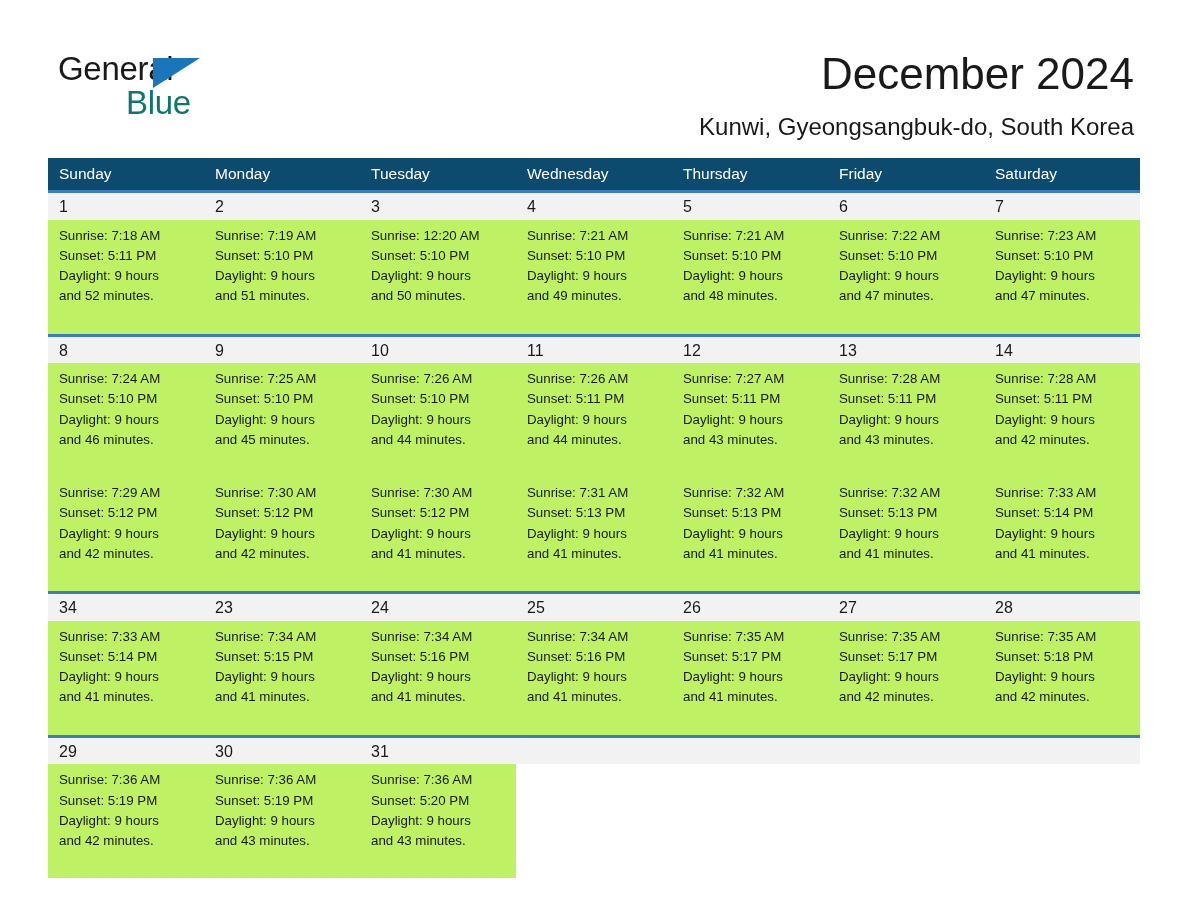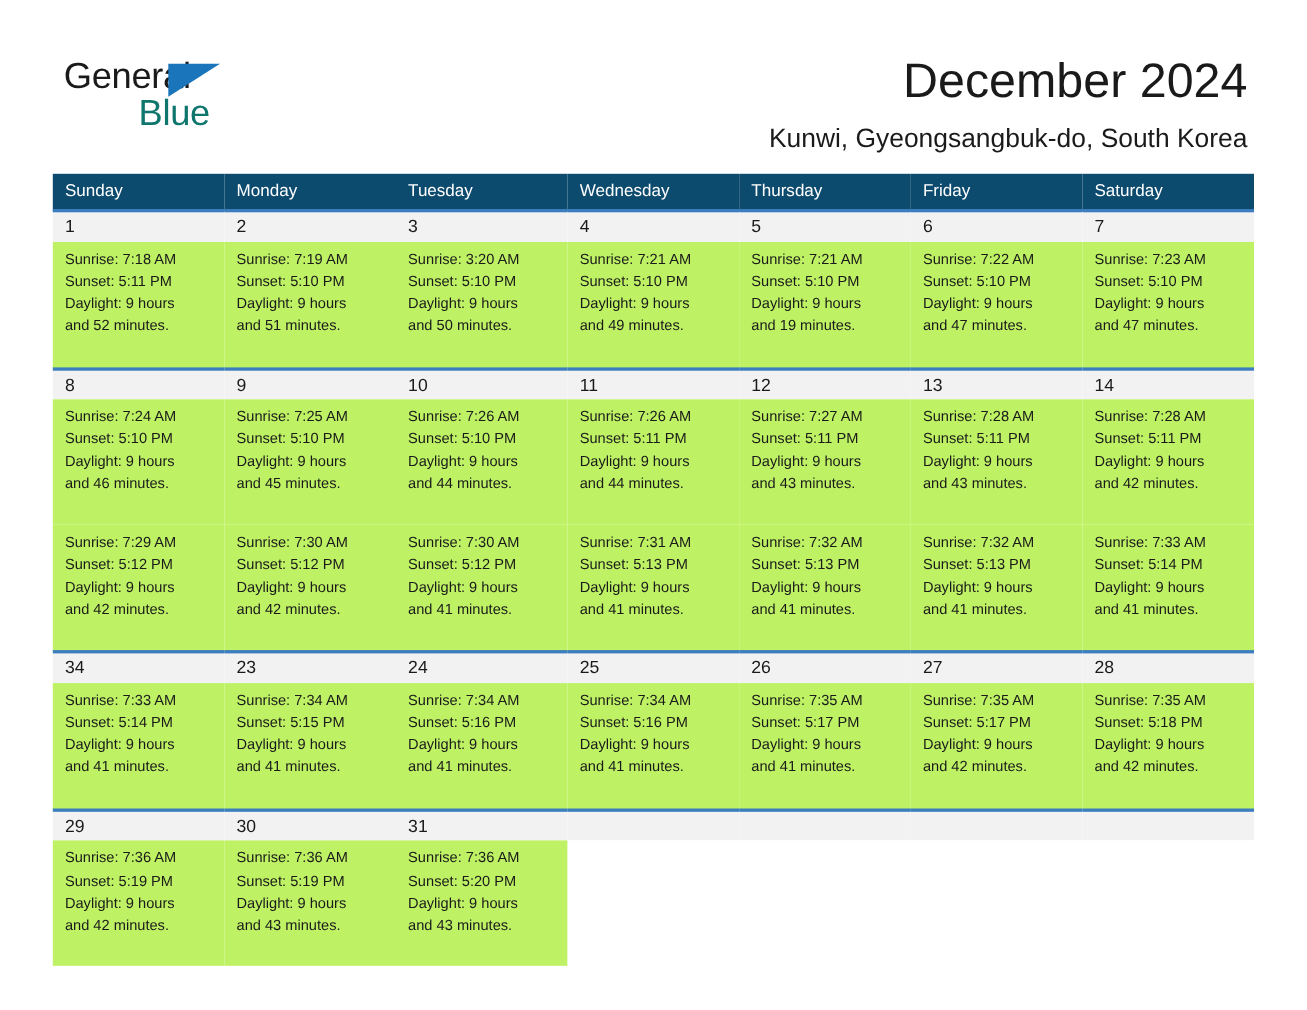--- a/index.html
+++ b/index.html
@@ -195,36 +195,36 @@
             <span class="info-line">Daylight: 9 hours</span>
             <span class="info-line">and 52 minutes.</span>
           </td>
           <td>
             <span class="info-line">Sunrise: 7:19 AM</span>
             <span class="info-line">Sunset: 5:10 PM</span>
             <span class="info-line">Daylight: 9 hours</span>
             <span class="info-line">and 51 minutes.</span>
           </td>
           <td>
-            <span class="info-line">Sunrise: 3:20 AM</span>
+            <span class="info-line">Sunrise: 12:20 AM</span>
             <span class="info-line">Sunset: 5:10 PM</span>
             <span class="info-line">Daylight: 9 hours</span>
             <span class="info-line">and 50 minutes.</span>
           </td>
           <td>
             <span class="info-line">Sunrise: 7:21 AM</span>
             <span class="info-line">Sunset: 5:10 PM</span>
             <span class="info-line">Daylight: 9 hours</span>
             <span class="info-line">and 49 minutes.</span>
           </td>
           <td>
             <span class="info-line">Sunrise: 7:21 AM</span>
             <span class="info-line">Sunset: 5:10 PM</span>
             <span class="info-line">Daylight: 9 hours</span>
-            <span class="info-line">and 19 minutes.</span>
+            <span class="info-line">and 48 minutes.</span>
           </td>
           <td>
             <span class="info-line">Sunrise: 7:22 AM</span>
             <span class="info-line">Sunset: 5:10 PM</span>
             <span class="info-line">Daylight: 9 hours</span>
             <span class="info-line">and 47 minutes.</span>
           </td>
           <td>
             <span class="info-line">Sunrise: 7:23 AM</span>
             <span class="info-line">Sunset: 5:10 PM</span>

